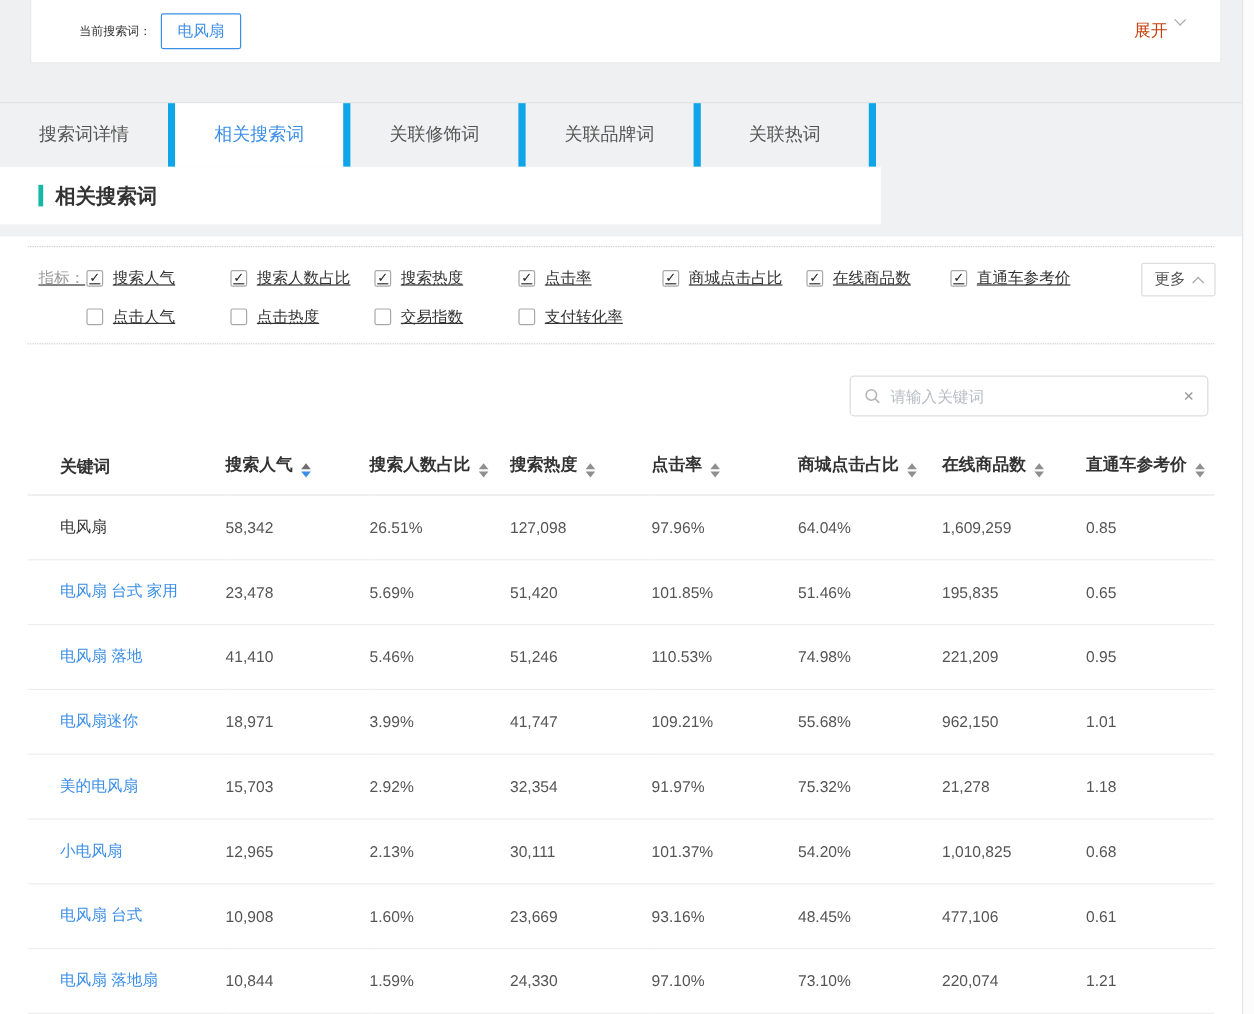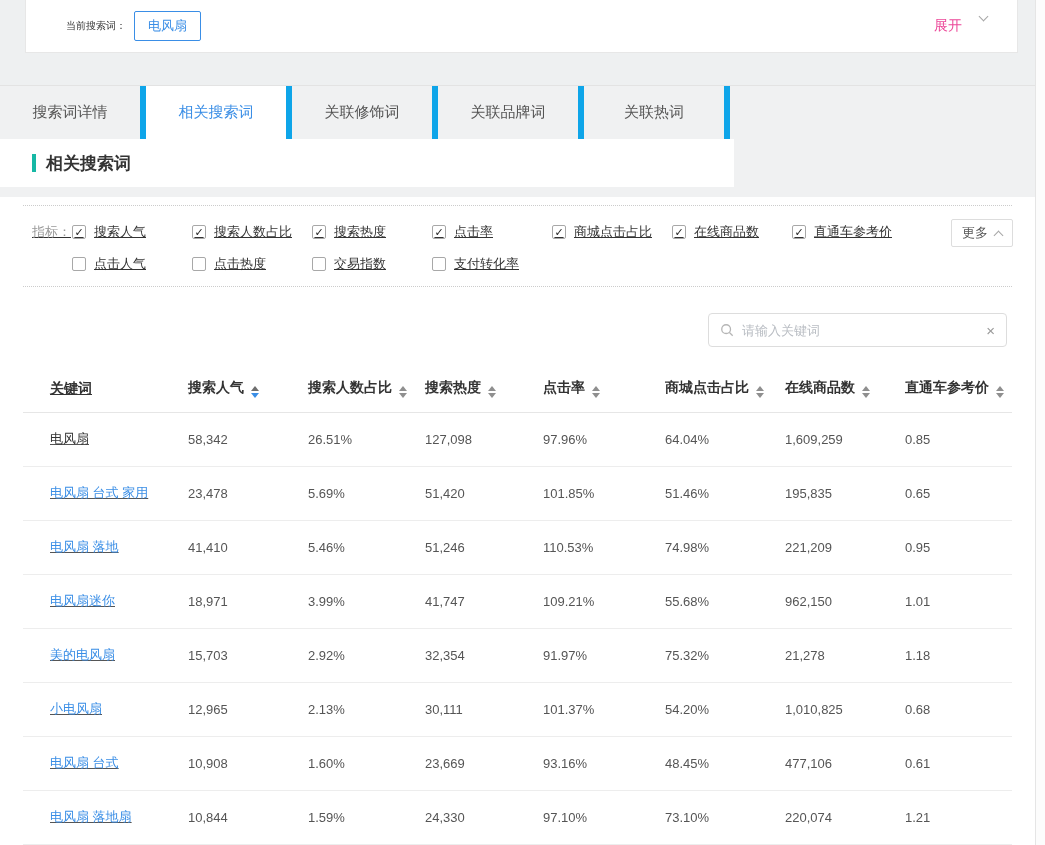--- a/index.html
+++ b/index.html
@@ -18,21 +18,21 @@
     display: flex; align-items: center; padding: 8px 30px 0 40px;
   }
   .top-label { font-size: 10px; color: #333; }
   .kw-btn {
     margin-left: 8px; height: 30px; padding: 0 13px;
     border: 1px solid #3a8ee6; color: #3a8ee6; background: #fff;
     font-size: 13px; border-radius: 2px; cursor: pointer;
     display: flex; align-items: center;
   }
   .top-spacer { flex: 1; }
-  .expand { display: flex; align-items: flex-start; gap: 18px; font-size: 14px; color: #ec4899; cursor: pointer; }
+  .expand { display: flex; align-items: flex-start; gap: 7px; font-size: 14px; color: #c2410c; cursor: pointer; }
   .caret-down { width: 7px; height: 7px; border-right: 1px solid #a6a6a6; border-bottom: 1px solid #a6a6a6; transform: rotate(45deg); margin-top: -4px; }
   .caret-up   { width: 7px; height: 7px; border-right: 1px solid #a6a6a6; border-bottom: 1px solid #a6a6a6; transform: rotate(-135deg); margin-top: 4px; }
   
   .tabs-area {
     position: absolute; top: 85px; left: 0; width: 1035px; height: 112px;
     background: #f0f1f2; border-top: 1px solid #e3e3e3;
   }
   .tab-row { display: flex; height: 53px; }
   .tab {
     width: 146px; border-right: 6px solid #0ea5e9;
@@ -76,21 +76,21 @@
     display: flex; align-items: center; padding: 16px 11px; gap: 8px;
   }
   .search-box input { border: none; outline: none; flex: 1; font-size: 13px; color: #333; background: transparent; }
   .search-box input::placeholder { color: #b9bdc3; }
   .clear-x { color: #999; font-size: 15px; cursor: pointer; line-height: 1; }
   
   .table-wrap { margin: 0 23px; }
   table { width: 989px; border-collapse: collapse; table-layout: fixed; }
   thead tr { border-bottom: 1px solid #e6e6e6; }
   th { text-align: left; font-size: 14px; color: #333; font-weight: bold; height: 46px; vertical-align: middle; white-space: nowrap; }
-  th:first-child, td:first-child { padding-left: 27px; text-decoration: underline; }
+  th:first-child, td:first-child { padding-left: 27px; }
   tbody tr { border-bottom: 1px solid #ededed; }
   td { height: 54px; font-size: 13px; color: #555; vertical-align: middle; }
   .kw-link { color: #3a8ee6; cursor: pointer; }
   .kw-plain { color: #333; }
   .sort { display: inline-flex; flex-direction: column; gap: 2px; margin-left: 7px; vertical-align: 1px; }
   .tri-up { width: 0; height: 0; border-left: 4px solid transparent; border-right: 4px solid transparent; border-bottom: 5px solid #8f8f8f; }
   .tri-down { width: 0; height: 0; border-left: 4px solid transparent; border-right: 4px solid transparent; border-top: 5px solid #8f8f8f; }
   .tri-down.active { border-top-color: #3a8ee6; }
   .tri-up.dim { border-bottom-color: #6e6e6e; }
   

